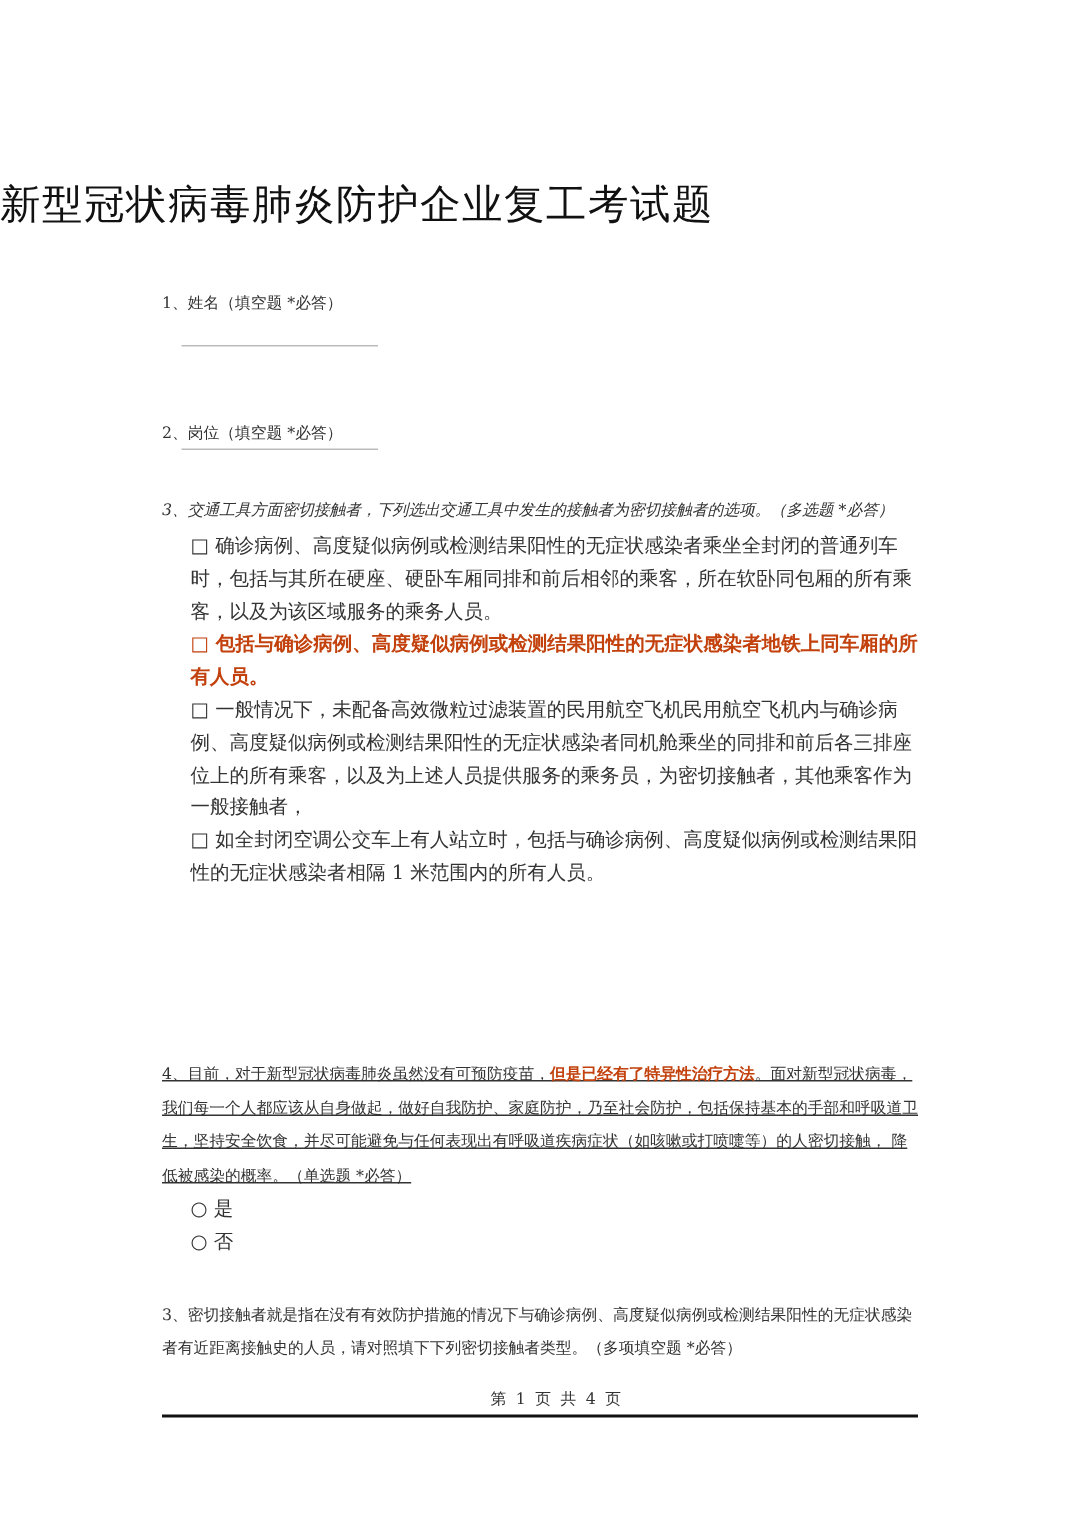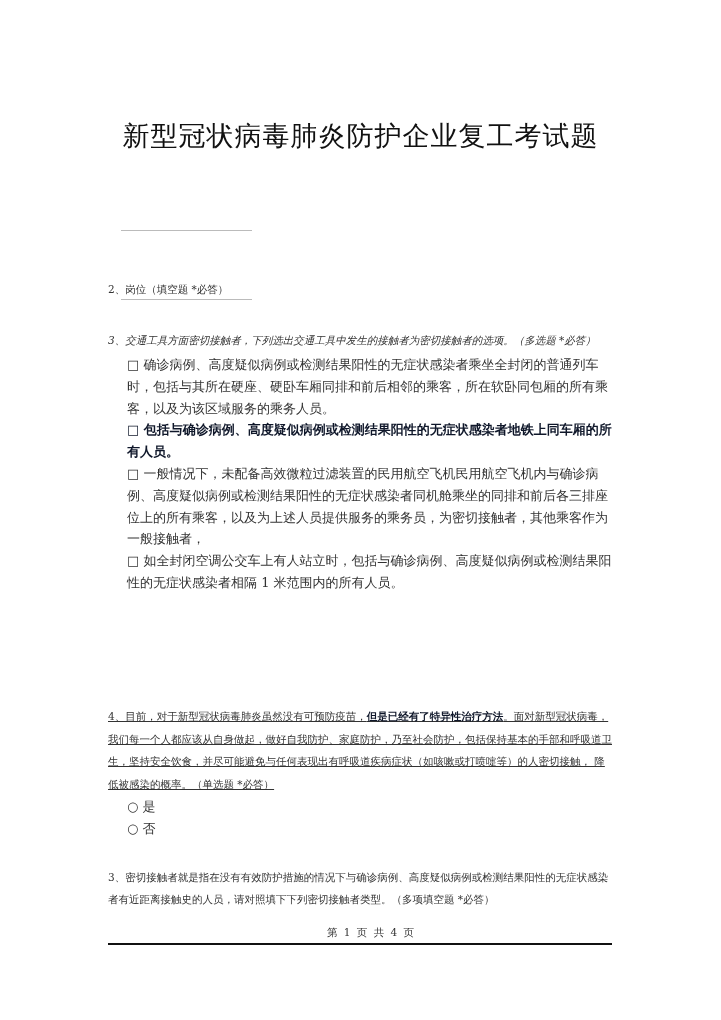--- a/index.html
+++ b/index.html
@@ -1,38 +1,39 @@
 <!DOCTYPE html>
 <html><head>
 <meta charset="utf-8">
 <style>
   html, body { margin: 0; padding: 0; background: #ffffff; }
   body { width: 721px; height: 1020px; position: relative; overflow: hidden;
          font-family: "DejaVu Serif", "Liberation Serif", serif; color: #222; }
   .page { position: absolute; left: 0; top: 0; width: 721px; height: 1020px; }
-  .title { position: absolute; top: 118px; left: 0; width: 721px; text-align: center;
+  .title { position: absolute; top: 118px; left: 0; width: 721px; 
            font-size: 27px; color: #111; letter-spacing: 1px; }
   .q { position: absolute; left: 108px; width: 506px; font-size: 10.5px; line-height: 22px; color: #333; }
   .blank { position: absolute; left: 121px; width: 131px; height: 0; border-top: 1px solid #bbb; }
   .opts { position: absolute; left: 127px; width: 488px; font-size: 13px; line-height: 21.8px; color: #333; }
   .opt { margin: 0; }
-  .red { color: #0f172a; }
+  .red { color: #c2410c; }
   .bold { font-weight: bold; }
   .radio { position: absolute; left: 127px; font-size: 13px; line-height: 22px; color: #333; }
   .footer-text { position: absolute; top: 926px; left: 0; width: 721px; text-align: center;
                  font-size: 10.5px; color: #333; word-spacing: 3px; padding-left: 10px; }
   .footer-rule { position: absolute; top: 943px; left: 108px; width: 504px; height: 2px; background: #111; }
 </style>
 </head>
 <body>
 
 <div class="page">
 
   <div class="title">新型冠状病毒肺炎防护企业复工考试题</div>
 
+  <div class="q" style="top:191px;">1、姓名（填空题 *必答）</div>
   <div class="blank" style="top:230px;"></div>
 
   <div class="q" style="top:278px;">2、岗位（填空题 *必答）</div>
   <div class="blank" style="top:299px;"></div>
 
   <div class="q" style="top:329px; width:510px;font-style:italic;">3、交通工具方面密切接触者，下列选出交通工具中发生的接触者为密切接触者的选项。（多选题 *必答）</div>
   <div class="opts" style="top:354px;">
     <p class="opt">
       <span>□</span>
       <span>确诊病例、高度疑似病例或检测结果阳性的无症状感染者乘坐全封闭的普通列车时，包括与其所在硬座、硬卧车厢同排和前后相邻的乘客，所在软卧同包厢的所有乘客，以及为该区域服务的乘务人员。</span>

